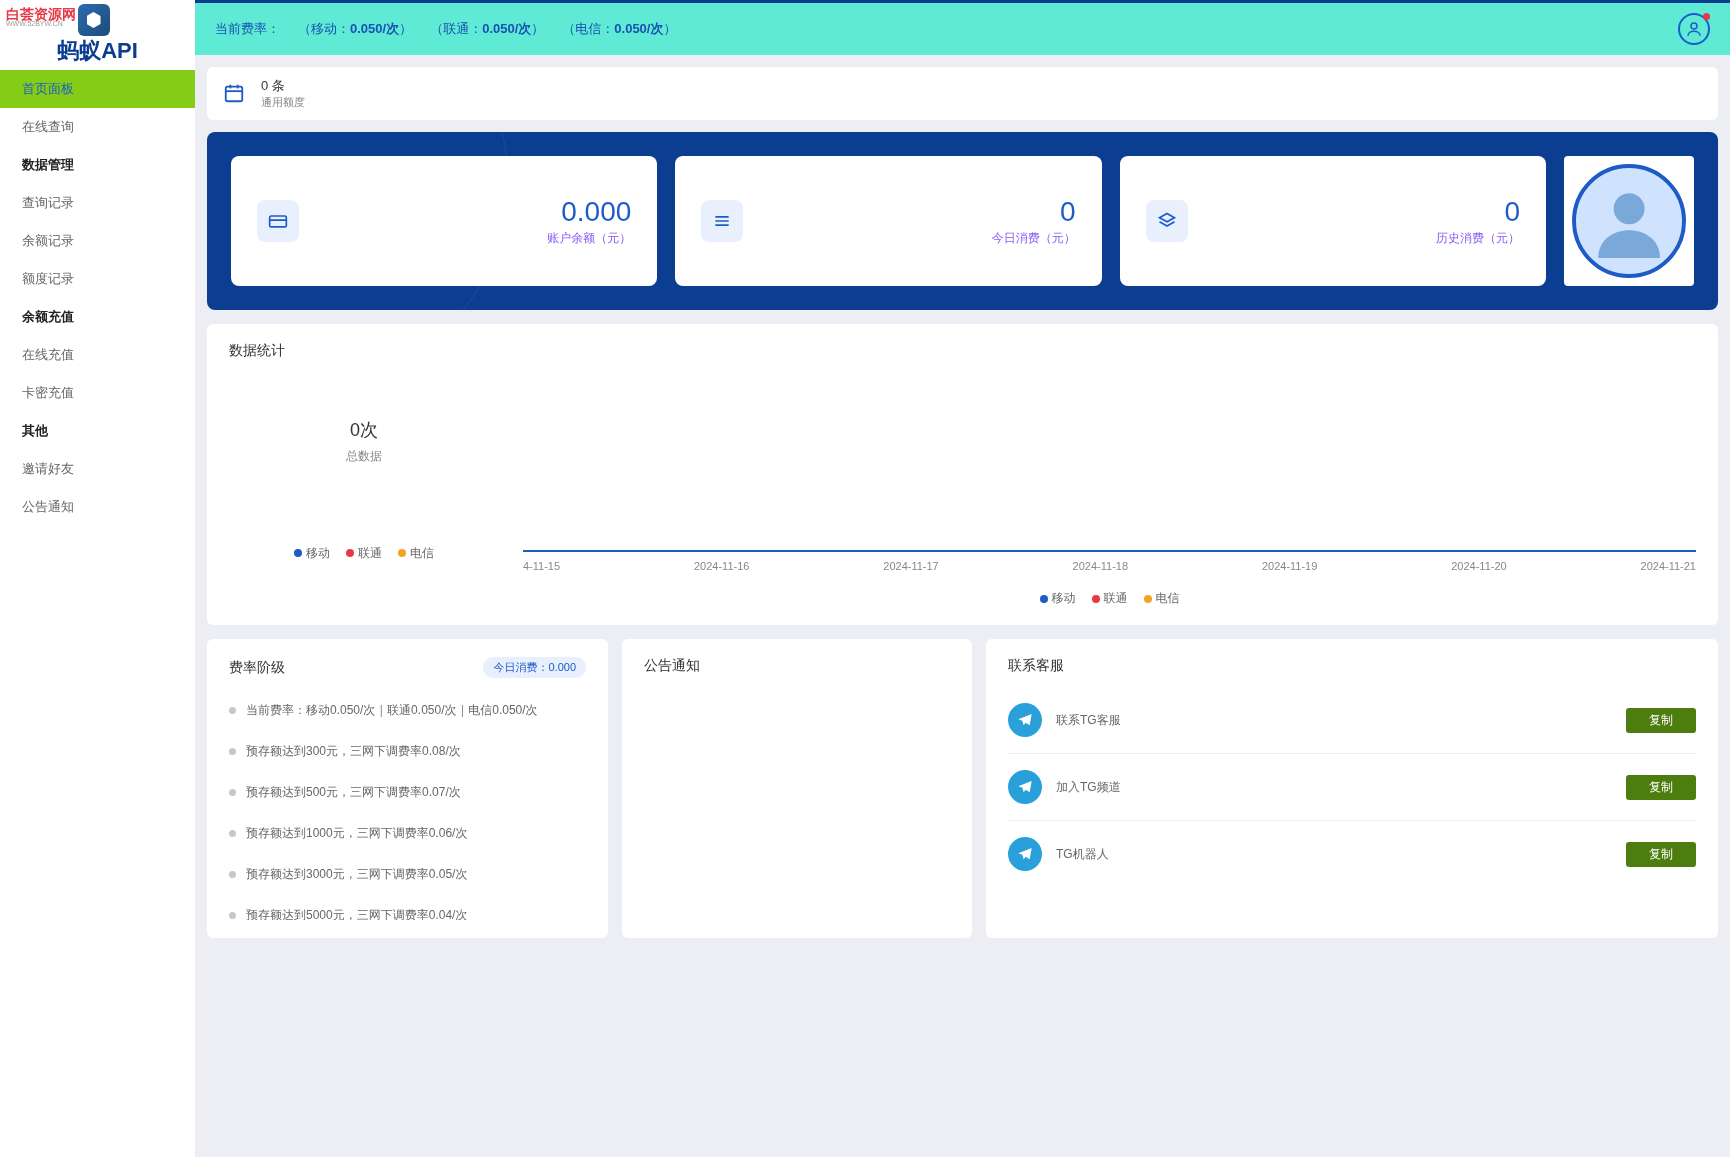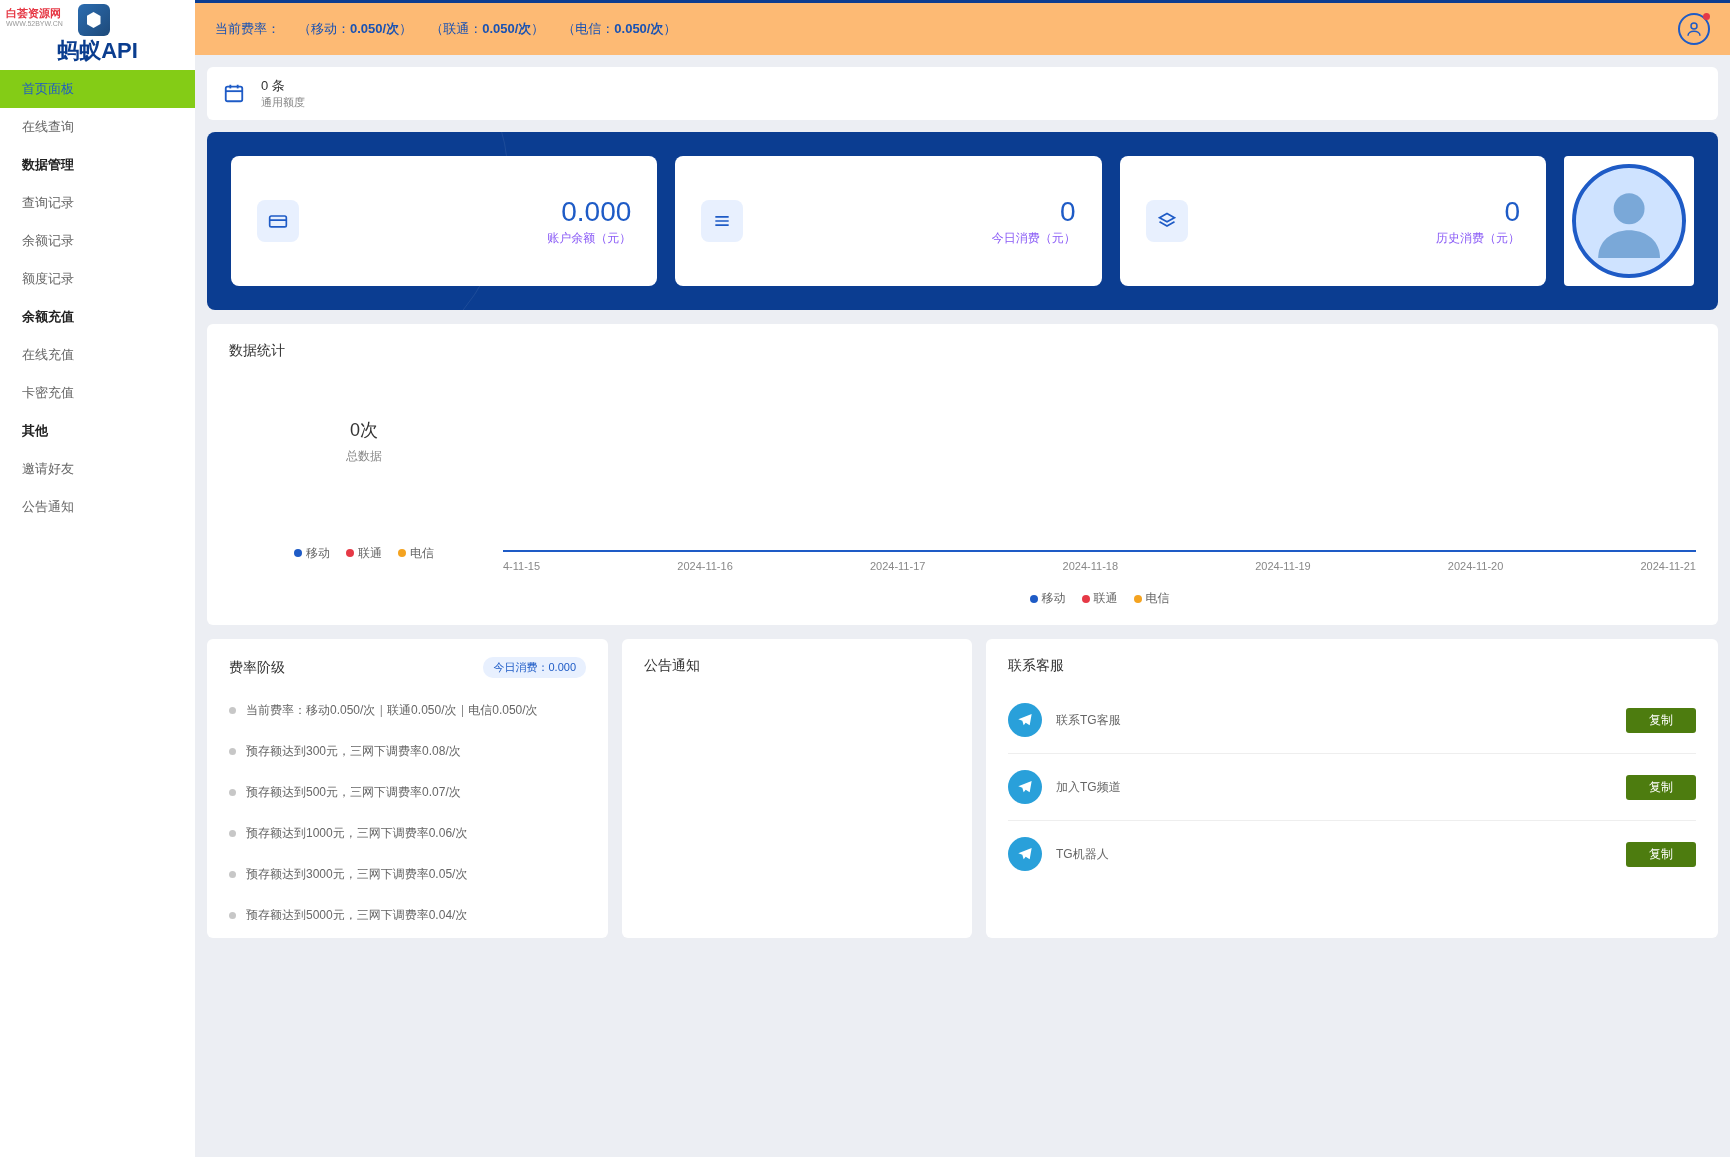--- a/index.html
+++ b/index.html
@@ -2,27 +2,27 @@
 <html><head>
 <meta charset="utf-8">
 <style>
 * { margin: 0; padding: 0; box-sizing: border-box; }
 body { font-family: -apple-system, BlinkMacSystemFont, "Segoe UI", Arial, sans-serif; background: #eceef3; color: #3a3a3a; font-size: 13px; }
 .app { display: flex; min-height: 100vh; }
 .sidebar { width: 195px; background: #fff; flex-shrink: 0; }
 .logo { height: 70px; display: flex; align-items: center; justify-content: center; font-size: 22px; font-weight: bold; color: #0a3d8f; flex-direction: column; }
 .logo-icon { width: 32px; height: 32px; background: linear-gradient(135deg, #2b6cb0, #1e4a7a); border-radius: 6px; margin-right: 8px; position: relative; }
 .logo-icon::after { content: ""; position: absolute; left: 50%; top: 50%; transform: translate(-50%,-50%); width: 14px; height: 16px; background: #fff; clip-path: polygon(50% 0, 100% 25%, 100% 75%, 50% 100%, 0 75%, 0 25%); }
-.wm { position: absolute; top: 6px; left: 6px; font-size: 11px; color: #e63946; font-weight: bold; pointer-events: none; }
+.wm { position: absolute; top: 6px; left: 6px; font-size: 14px; color: #e63946; font-weight: bold; pointer-events: none; }
 .wm2 { position: absolute; top: 20px; left: 6px; font-size: 7px; color: #999; pointer-events: none; }
 .nav-item { padding: 10px 22px; color: #666; cursor: pointer; font-size: 13px; }
 .nav-item.active { color: #1e5bc6; background: #84cc16; }
 .nav-section { padding: 10px 22px; font-weight: bold; color: #222; font-size: 13px; }
 .main { flex: 1; display: flex; flex-direction: column; }
-.topbar { background: #fdba74; border-top: 3px solid #0b3d91; height: 55px; display: flex; align-items: center; padding: 0 20px; position: relative; }
+.topbar { background: #5eead4; border-top: 3px solid #0b3d91; height: 55px; display: flex; align-items: center; padding: 0 20px; position: relative; }
 .rate-info { display: flex; gap: 18px; font-size: 13px; }
 .rate-label { color: #1952b3; font-weight: 500; }
 .rate-item { color: #1952b3; }
 .rate-val { color: #1952b3; font-weight: 700; }
 .avatar-top { position: absolute; right: 20px; width: 32px; height: 32px; border: 2px solid #1e5bc6; border-radius: 50%; display: flex; align-items: center; justify-content: center; color: #1e5bc6; }
 .avatar-top::after { content: ""; position: absolute; top: -2px; right: -2px; width: 7px; height: 7px; background: #e63946; border-radius: 50%; }
 .content { padding: 12px; }
 .quota-row { background: #fff; border-radius: 6px; padding: 10px 16px; display: flex; align-items: center; gap: 14px; margin-bottom: 12px; }
 .quota-icon { width: 24px; height: 24px; color: #1e5bc6; }
 .quota-text .val { font-size: 13px; color: #333; }
@@ -33,21 +33,21 @@
 .stat-icon { width: 42px; height: 42px; background: #e8f0fe; border-radius: 8px; display: flex; align-items: center; justify-content: center; color: #1e5bc6; flex-shrink: 0; }
 .stat-body { flex: 1; text-align: right; }
 .stat-val { font-size: 28px; color: #1e5bc6; font-weight: 500; }
 .stat-lbl { font-size: 12px; color: #8b5cf6; margin-top: 2px; }
 .profile-big { width: 130px; height: 130px; background: #fff; border-radius: 4px; padding: 8px; z-index: 1; flex-shrink: 0; }
 .profile-circle { width: 100%; height: 100%; border: 4px solid #1e5bc6; border-radius: 50%; background: #cfe3ff; display: flex; align-items: center; justify-content: center; overflow: hidden; }
 .person-svg { width: 70%; height: 70%; fill: #7aa8d8; }
 .panel { background: #fff; border-radius: 6px; padding: 18px 22px; }
 .panel-title { font-size: 14px; color: #333; margin-bottom: 12px; display: flex; align-items: center; justify-content: space-between; }
 .chart-panel { margin-bottom: 14px; }
-.chart-body { display: flex; gap: 4px; }
+.chart-body { display: flex; gap: 24px; }
 .chart-left { width: 270px; display: flex; flex-direction: column; align-items: center; justify-content: center; }
 .chart-total-val { font-size: 18px; color: #333; }
 .chart-total-lbl { font-size: 12px; color: #888; margin-top: 6px; }
 .legend-top { display: flex; gap: 16px; margin-top: 80px; font-size: 12px; color: #666; }
 .chart-right { flex: 1; }
 .chart-area { height: 180px; border-bottom: 2px solid #1e5bc6; position: relative; }
 .chart-x { display: flex; justify-content: space-between; font-size: 11px; color: #888; margin-top: 8px; }
 .legend-bot { display: flex; gap: 16px; justify-content: center; font-size: 12px; color: #666; margin-top: 18px; }
 .dot { display: inline-block; width: 8px; height: 8px; border-radius: 50%; margin-right: 4px; vertical-align: middle; }
 .dot-blue { background: #1e5bc6; }

